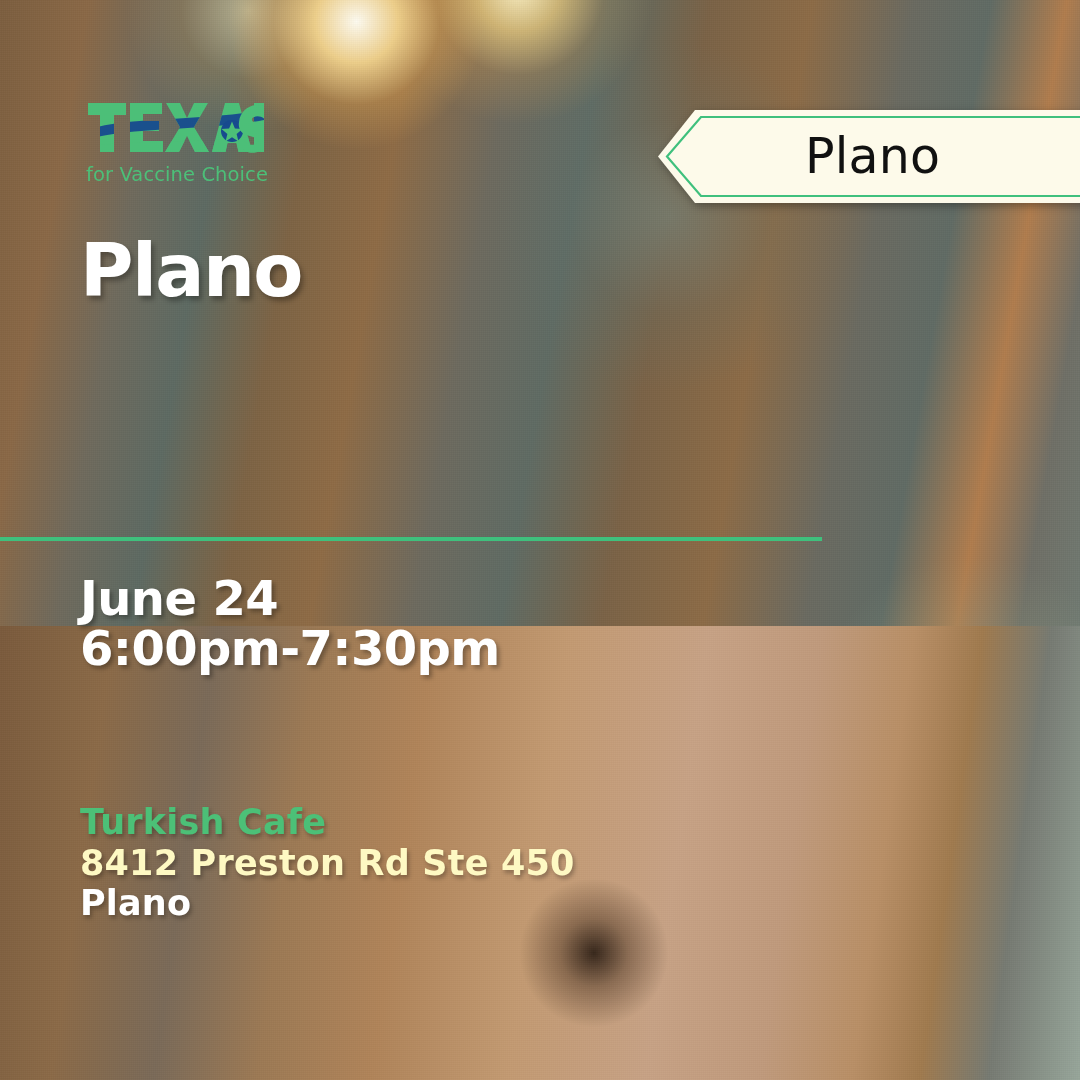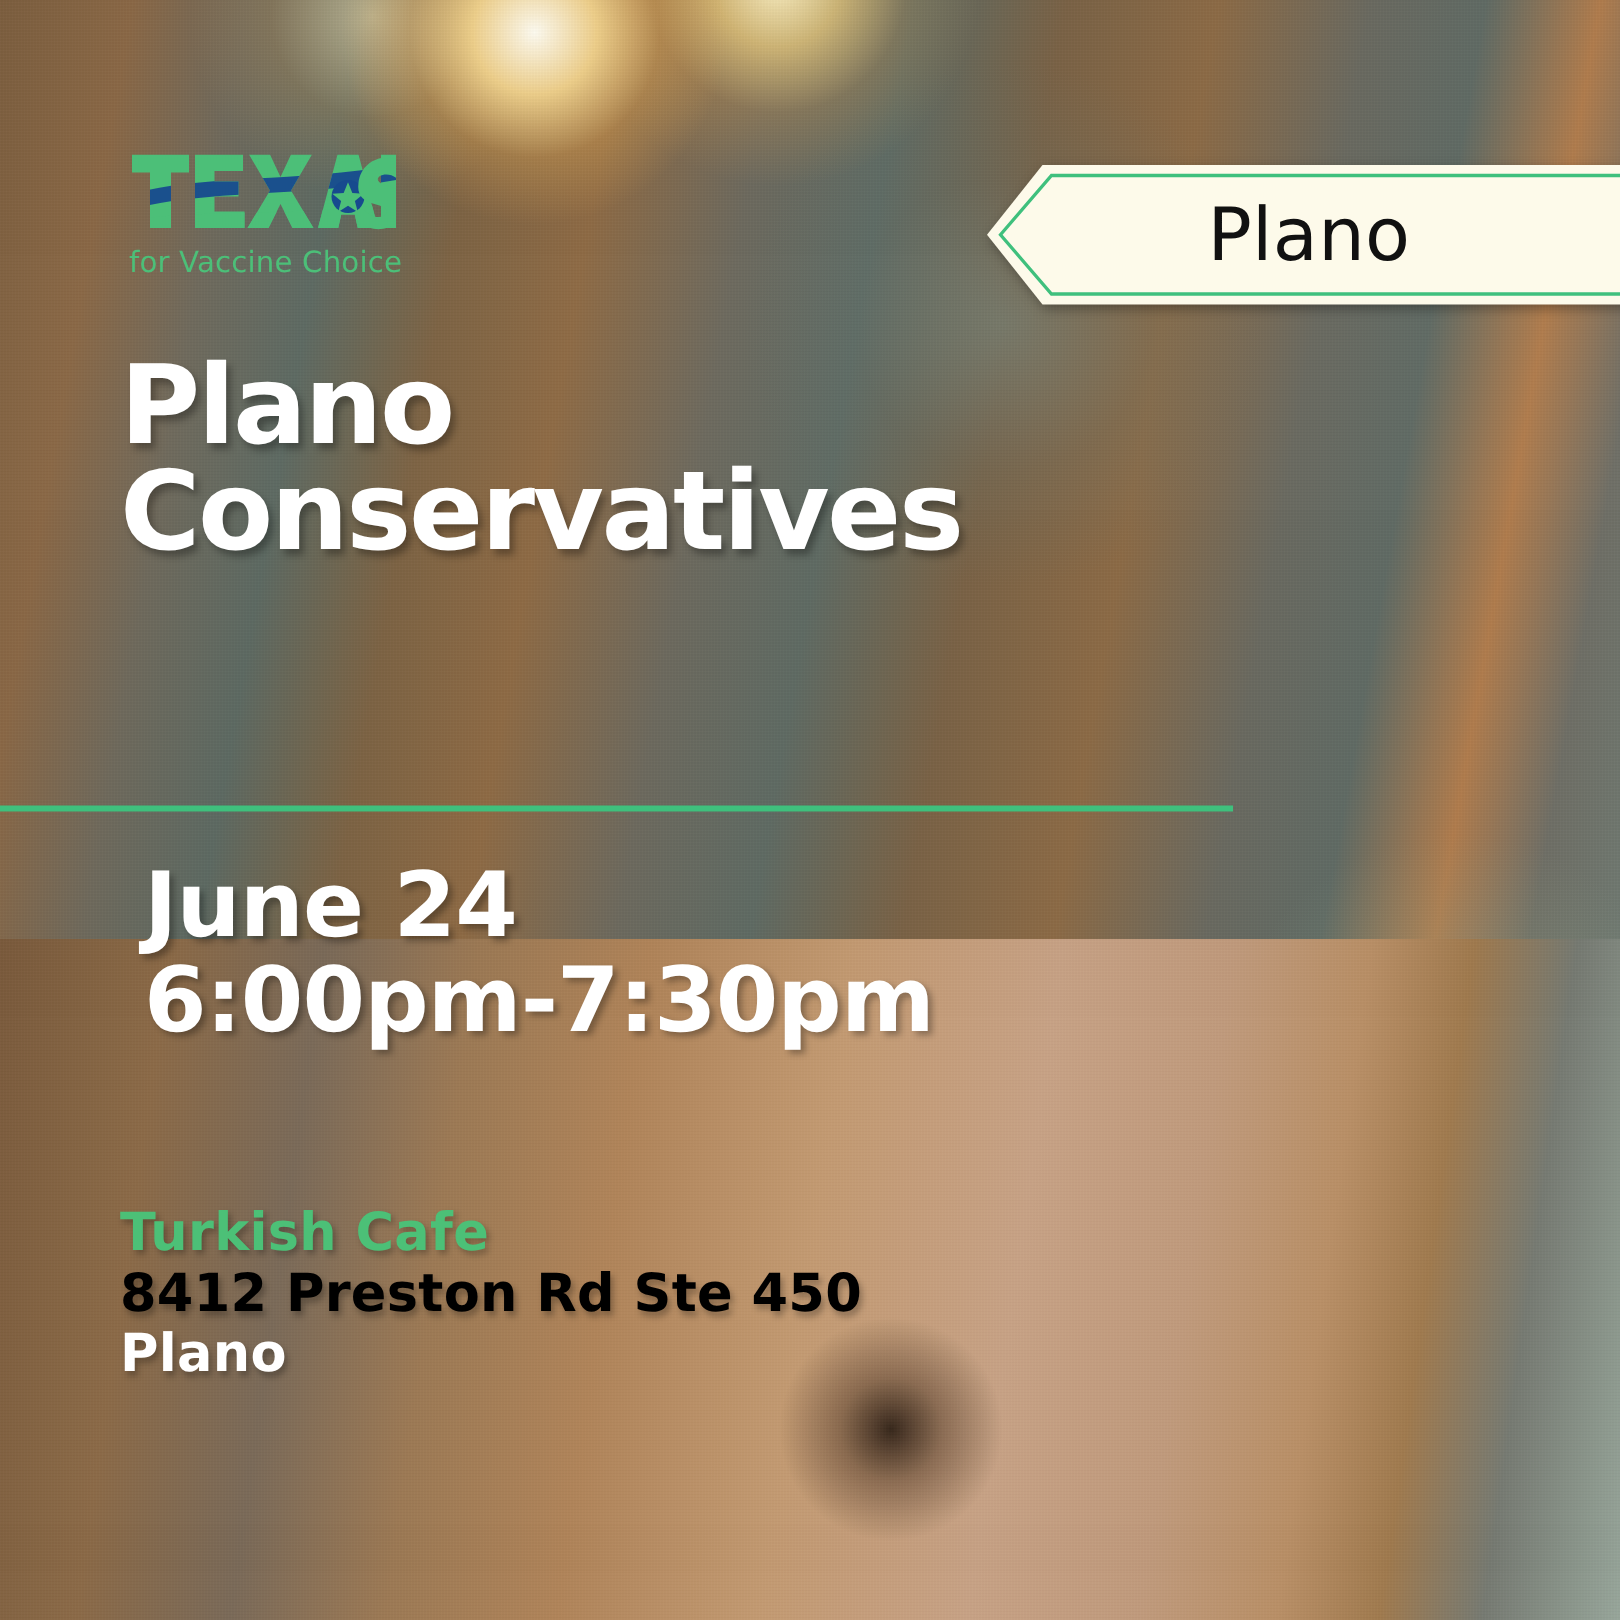--- a/index.html
+++ b/index.html
@@ -175,43 +175,42 @@
   }
 
   
   .datetime {
     position: absolute;
     left: 80px;
     top: 573px;
     color: #ffffff;
     font-family: "DejaVu Sans", sans-serif;
     font-weight: bold;
-    font-size: 60px;
+    font-size: 48px;
     line-height: 1.05;
     letter-spacing: -0.6px;
     text-shadow: 3px 3px 4px rgba(0,0,0,0.30);
-    margin-left: 16px;
   }
   .datetime span { display: block; }
 
   
   .venue {
     position: absolute;
     left: 80px;
     top: 802px;
     font-family: "DejaVu Sans", sans-serif;
     font-weight: bold;
     font-size: 35px;
     line-height: 1.16;
     letter-spacing: 0.2px;
     text-shadow: 2px 3px 4px rgba(0,0,0,0.28);
   }
   .venue span { display: block; white-space: nowrap; }
   .venue-name { color: #4cc077; }
-  .venue-street { color: #000000; }
+  .venue-street { color: #fef9c3; }
   .venue-city { color: #ffffff; }
 </style>
 </head>
 <body>
 
 <div class="poster">
 
   <div class="bg-photo"></div>
   <div class="bg-photo-lower"></div>
   <div class="bg-grain"></div>
@@ -260,21 +259,20 @@
   <div class="ribbon">
     <svg width="440" height="97" viewBox="0 0 440 97">
       <path d="M40,2 H440 V95 H40 L3,48.5 Z" fill="#fdfaea"></path>
       <path d="M46,9 H440 V88 H46 L12,48.5 Z" fill="none" stroke="#3fc07d" stroke-width="2.2"></path>
     </svg>
     <div class="ribbon-label">Plano</div>
   </div>
 
   <div class="headline">
     <span class="hl-line">Plano</span>
-    <span class="hl-line">Conservatives</span>
   </div>
 
   <div class="divider"></div>
 
   <div class="datetime">
     <span>June 24</span>
     <span>6:00pm-7:30pm</span>
   </div>
 
   <div class="venue">

